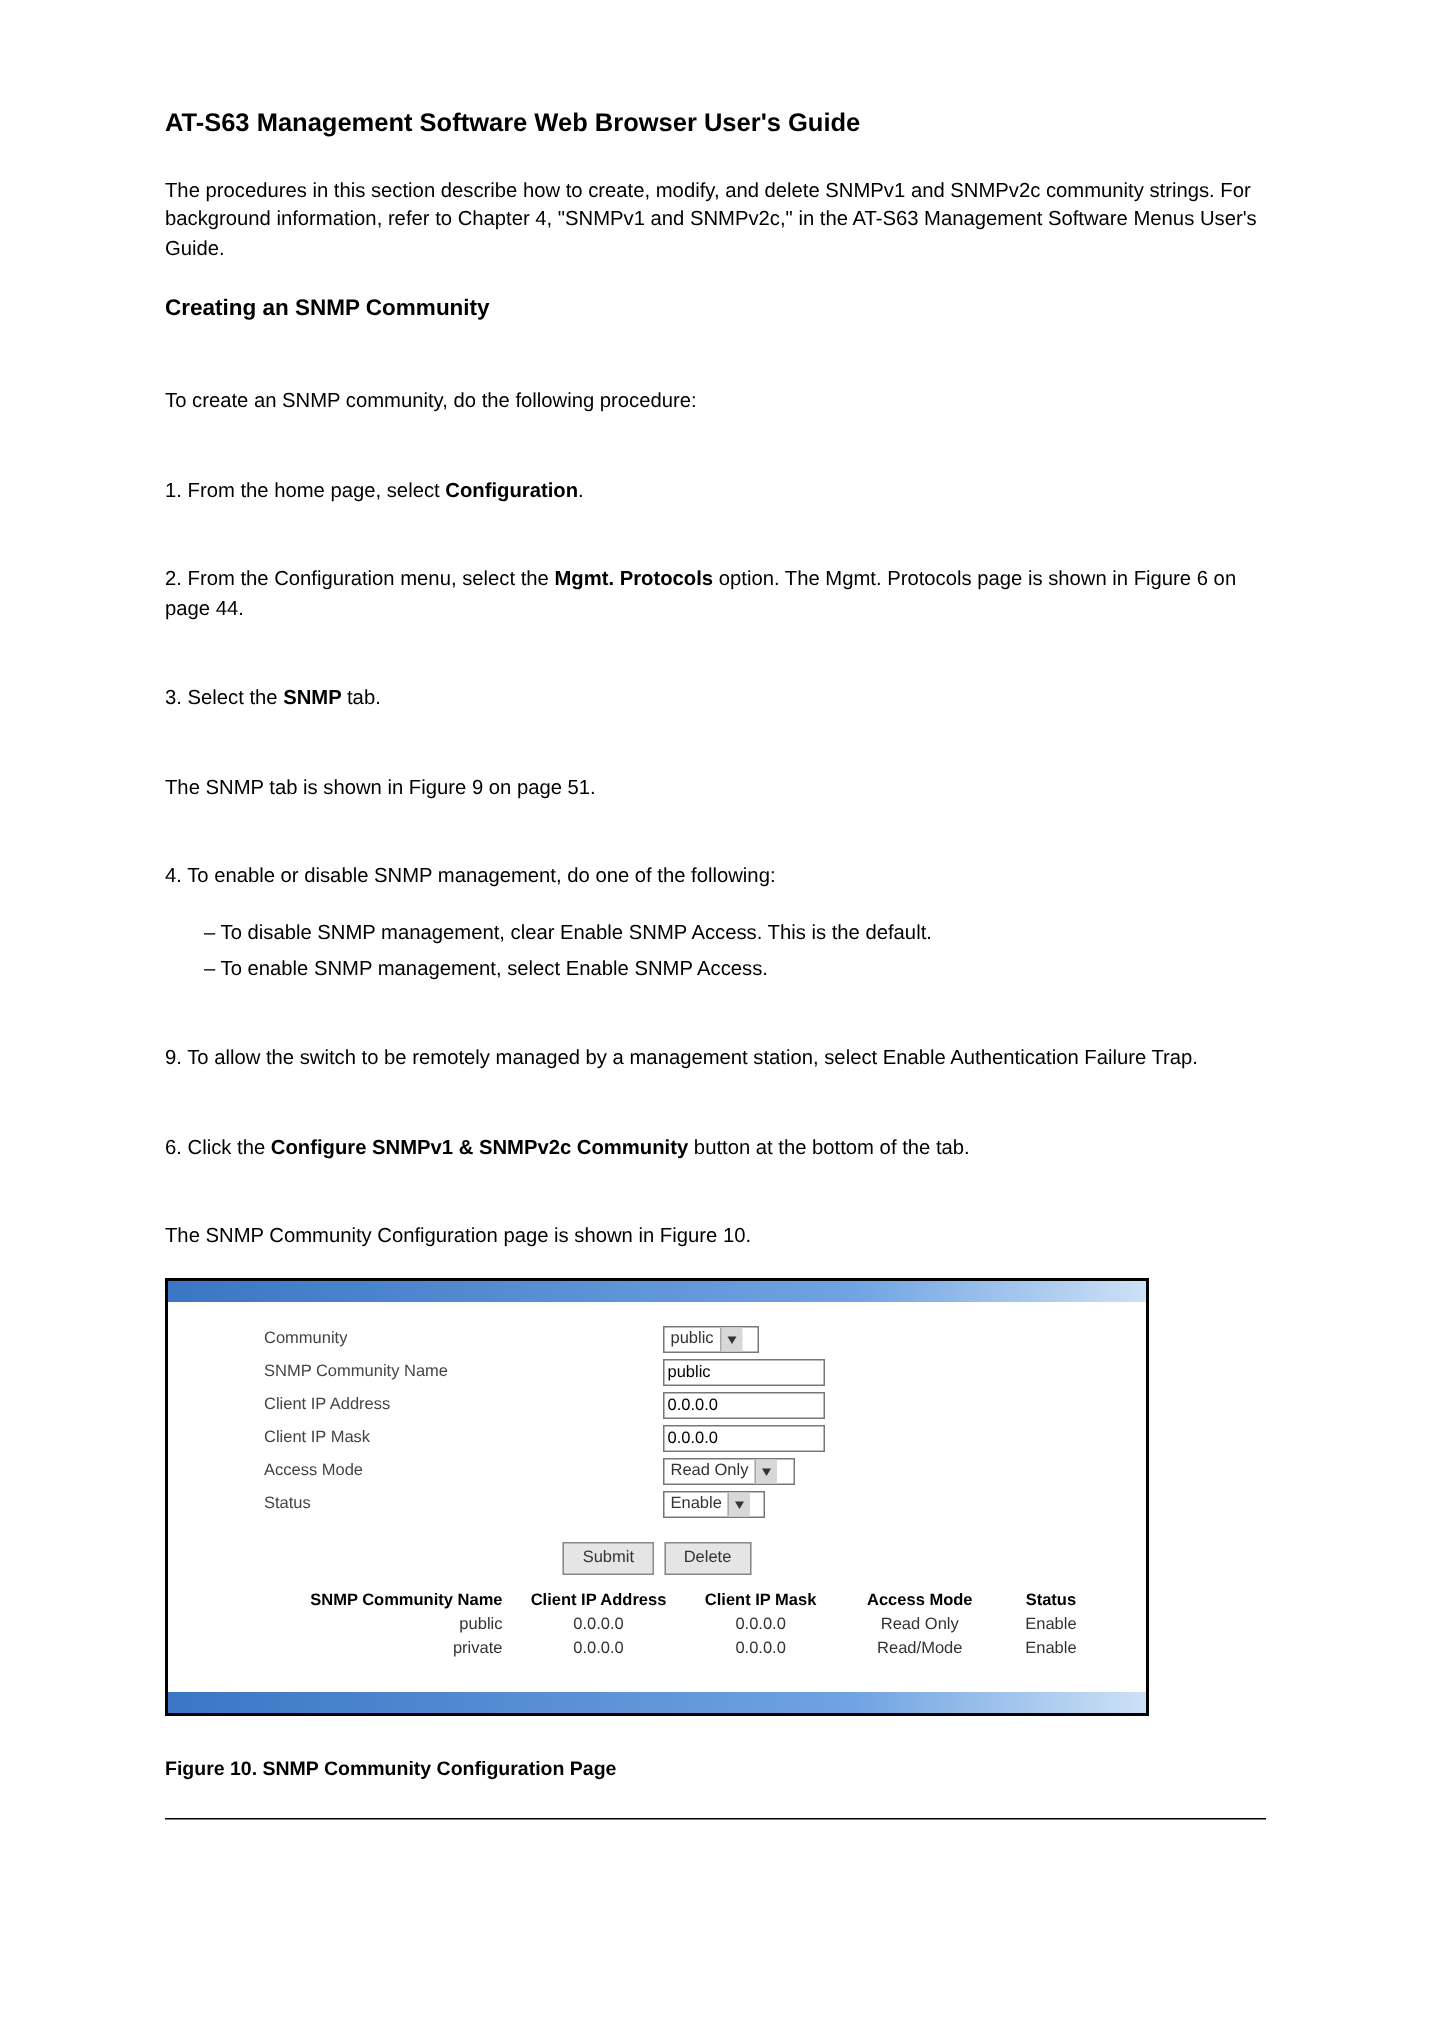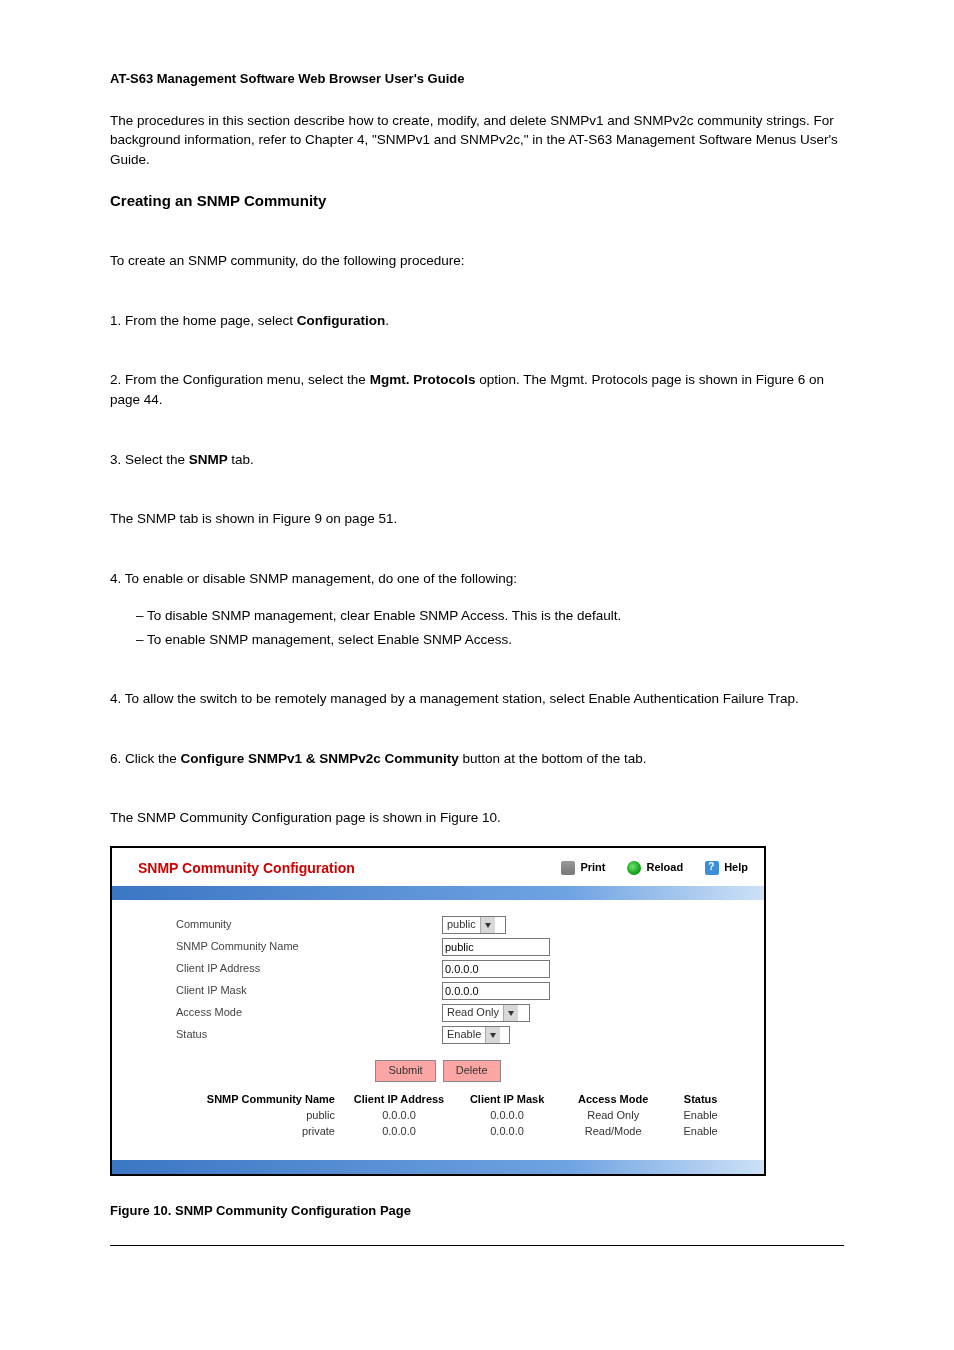--- a/index.html
+++ b/index.html
@@ -1,18 +1,18 @@
 <!DOCTYPE html>
 <html><head>
 <meta charset="utf-8">
 <style>
   * { box-sizing: border-box; margin: 0; padding: 0; }
   html, body { width: 954px; background: #fff; font-family: Arial, Helvetica, sans-serif; }
   body { padding: 70px 110px 40px 110px; color: #000; font-size: 13.5px; line-height: 1.45; }
-  h1.page-title { font-weight: bold; font-size: 13px; margin-bottom: 22px; }
+  h1.page-title { font-weight: bold; font-size: 17px; margin-bottom: 22px; }
   p.intro { margin-bottom: 18px; }
   p.body-para { margin-bottom: 18px; margin-top: 40px; }
   h2.section { font-weight: bold; font-size: 15px; margin-top: 20px; margin-bottom: 10px; }
   ul.dashes { list-style: none; padding-left: 26px; margin-bottom: 18px; }
   ul.dashes li { margin-bottom: 4px; }
   .kw { font-weight: bold; }
 
   .screenshot {
     width: 656px; border: 2px solid #000; margin: 14px 0 26px 0; background: #fff;
     font-size: 11px; color: #333;
@@ -40,21 +40,21 @@
   }
   .ss-field .sel .car {
     display: inline-block; width: 15px; height: 16px; margin-left: 4px; background: #d8d8d8; border-left: 1px solid #aaa; position: relative;
   }
   .ss-field .sel .car::after {
     content: ""; position: absolute; left: 4px; top: 6px; border-left: 3px solid transparent; border-right: 3px solid transparent; border-top: 5px solid #333;
   }
 
   .ss-buttons { text-align: center; padding: 10px 0 6px 0; }
   .ss-btn {
-    display: inline-block; padding: 2px 12px; font-size: 11px; background: #fca5a5; border: 1px solid #888; margin: 0 2px; cursor: pointer;
+    display: inline-block; padding: 2px 12px; font-size: 11px; background: #e5e5e5; border: 1px solid #888; margin: 0 2px; cursor: pointer;
   }
 
   .ss-table { padding: 4px 28px 14px 54px; }
   .ss-thead, .ss-trow { display: flex; }
   .ss-th { font-weight: bold; font-size: 11px; color: #000; text-align: center; }
   .ss-td { font-size: 11px; color: #333; text-align: center; }
   .c1 { width: 182px; text-align: right; padding-right: 10px; }
   .c2 { width: 110px; }
   .c3 { width: 110px; }
   .c4 { width: 106px; }
@@ -88,46 +88,29 @@
 
 <p class="body-para">The SNMP tab is shown in Figure 9 on page 51.</p>
 
 <p class="body-para">4. To enable or disable SNMP management, do one of the following:</p>
 
 <ul class="dashes">
   <li>– To disable SNMP management, clear Enable SNMP Access. This is the default.</li>
   <li>– To enable SNMP management, select Enable SNMP Access.</li>
 </ul>
 
-<p class="body-para">4. To allow the switch to be remotely managed by a management station, select Enable Authentication Failure Trap.</p>
+<p class="body-para">9. To allow the switch to be remotely managed by a management station, select Enable Authentication Failure Trap.</p>
 
 <p class="body-para">
   <span>6. Click the </span><span class="kw">Configure SNMPv1 &amp; SNMPv2c Community</span><span> button at the bottom of the tab.</span>
 </p>
 
 <p class="body-para">The SNMP Community Configuration page is shown in Figure 10.</p>
 
 <div class="screenshot">
-  <div class="ss-head">
-    <div class="ss-title">SNMP Community Configuration</div>
-    <div class="ss-actions">
-      <span class="ss-action">
-        <span class="ico ico-print"></span>
-        <span>Print</span>
-      </span>
-      <span class="ss-action">
-        <span class="ico ico-reload"></span>
-        <span>Reload</span>
-      </span>
-      <span class="ss-action">
-        <span class="ico ico-help"></span>
-        <span>Help</span>
-      </span>
-    </div>
-  </div>
   <div class="ss-bluebar"></div>
 
   <div class="ss-form">
     <div class="ss-row">
       <div class="ss-label">Community</div>
       <div class="ss-field">
         <span class="sel" style="width:64px;">
           <span>public</span>
             <span class="car"></span>
         </span>

